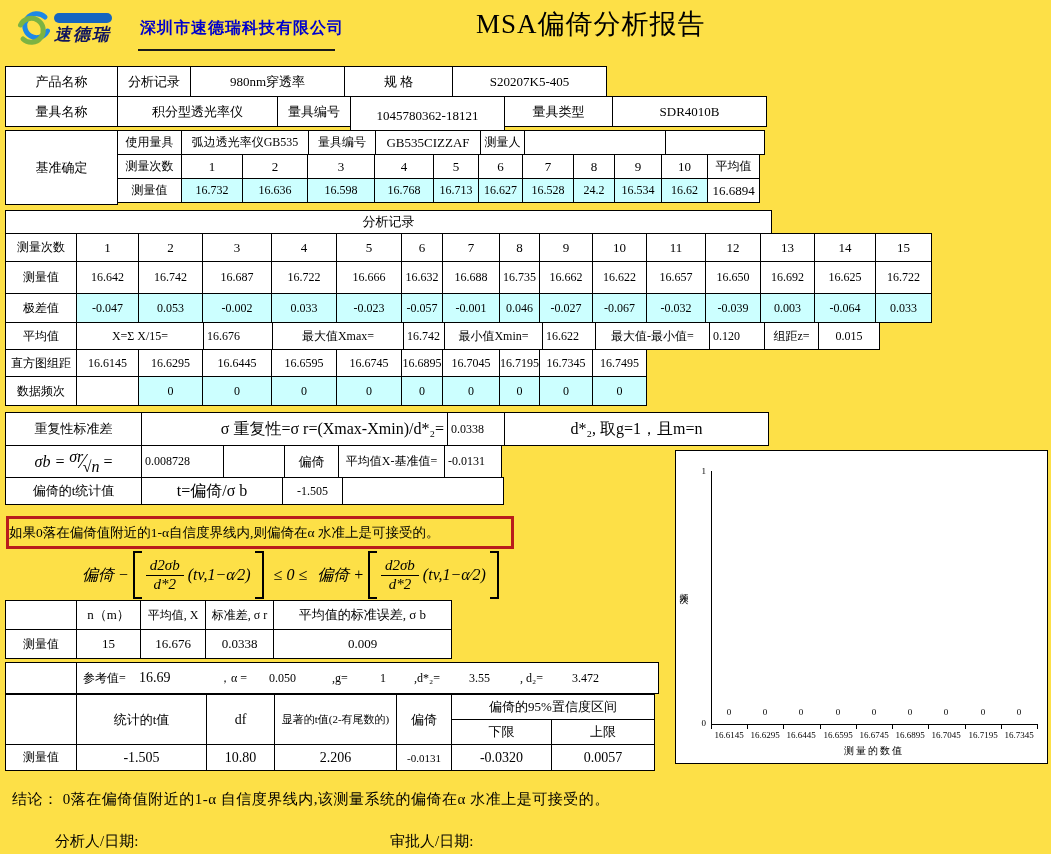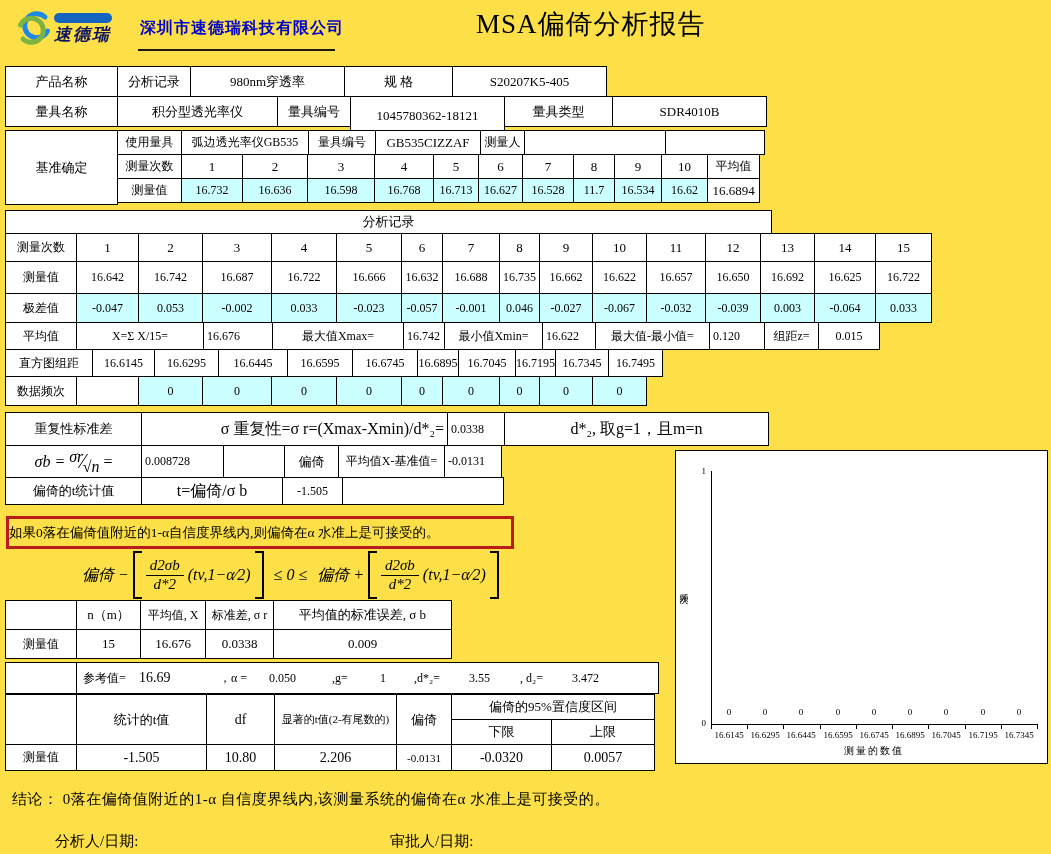--- a/index.html
+++ b/index.html
@@ -110,21 +110,21 @@
         </div>
         <div class="row">
           <div class="cell s12" style="width:65px;height:25px">测量值</div>
           <div class="cell cy s12" style="width:62px;height:25px">16.732</div>
           <div class="cell cy s12" style="width:66px;height:25px">16.636</div>
           <div class="cell cy s12" style="width:68px;height:25px">16.598</div>
           <div class="cell cy s12" style="width:60px;height:25px">16.768</div>
           <div class="cell cy s12" style="width:46px;height:25px">16.713</div>
           <div class="cell cy s12" style="width:45px;height:25px">16.627</div>
           <div class="cell cy s12" style="width:52px;height:25px">16.528</div>
-          <div class="cell cy s12" style="width:42px;height:25px">11.7</div>
+          <div class="cell cy s12" style="width:42px;height:25px">24.2</div>
           <div class="cell cy s12" style="width:48px;height:25px">16.534</div>
           <div class="cell cy s12" style="width:47px;height:25px">16.62</div>
           <div class="cell" style="width:53px;height:25px">16.6894</div>
         </div>
       </div>
     </div>
   </div>
 
   <div class="tbl" style="left:6px;top:211px">
     <div class="row">
@@ -191,21 +191,21 @@
       <div class="cell s12" style="width:132px;height:28px">最大值Xmax=</div>
       <div class="cell s12 l" style="width:42px;height:28px">16.742</div>
       <div class="cell s12" style="width:99px;height:28px">最小值Xmin=</div>
       <div class="cell s12 l" style="width:54px;height:28px">16.622</div>
       <div class="cell s12" style="width:115px;height:28px">最大值-最小值=</div>
       <div class="cell s12 l" style="width:56px;height:28px">0.120</div>
       <div class="cell s12" style="width:55px;height:28px">组距z=</div>
       <div class="cell s12" style="width:62px;height:28px">0.015</div>
     </div>
     <div class="row">
-      <div class="cell s12" style="width:88px;height:28px">直方图组距</div>
+      <div class="cell s12" style="width:72px;height:28px">直方图组距</div>
       <div class="cell s12" style="width:63px;height:28px">16.6145</div>
       <div class="cell s12" style="width:65px;height:28px">16.6295</div>
       <div class="cell s12" style="width:70px;height:28px">16.6445</div>
       <div class="cell s12" style="width:66px;height:28px">16.6595</div>
       <div class="cell s12" style="width:66px;height:28px">16.6745</div>
       <div class="cell s12" style="width:42px;height:28px">16.6895</div>
       <div class="cell s12" style="width:58px;height:28px">16.7045</div>
       <div class="cell s12" style="width:41px;height:28px">16.7195</div>
       <div class="cell s12" style="width:54px;height:28px">16.7345</div>
       <div class="cell s12" style="width:55px;height:28px">16.7495</div>

